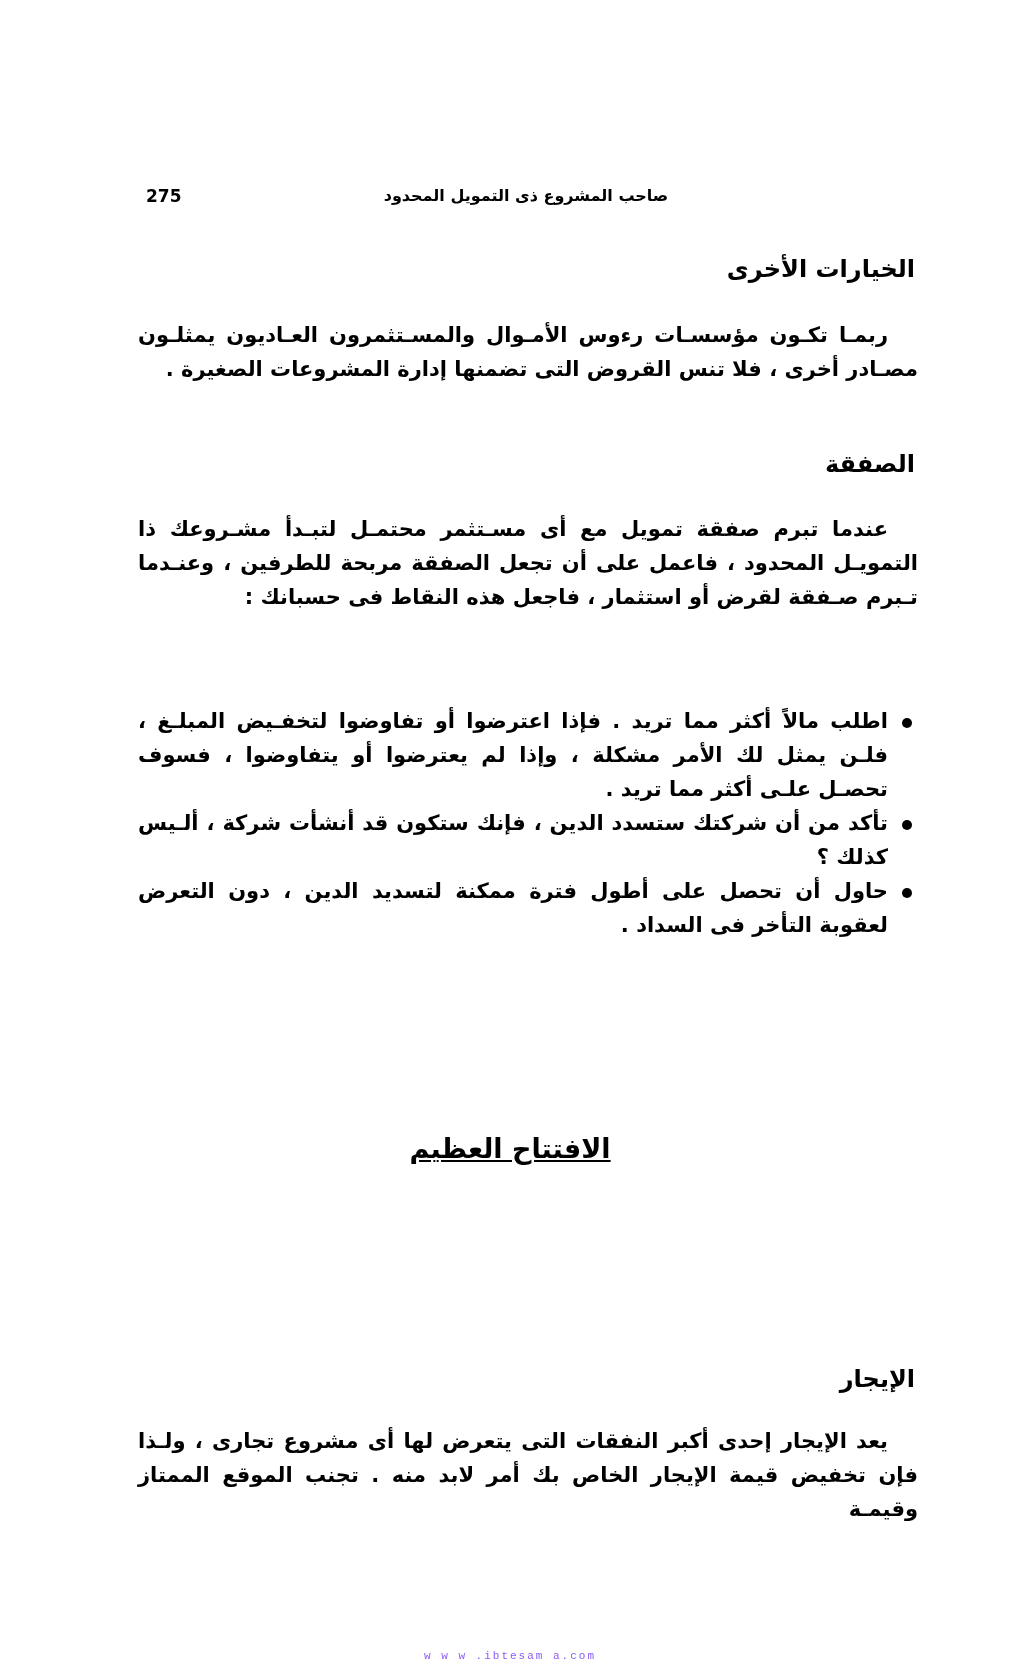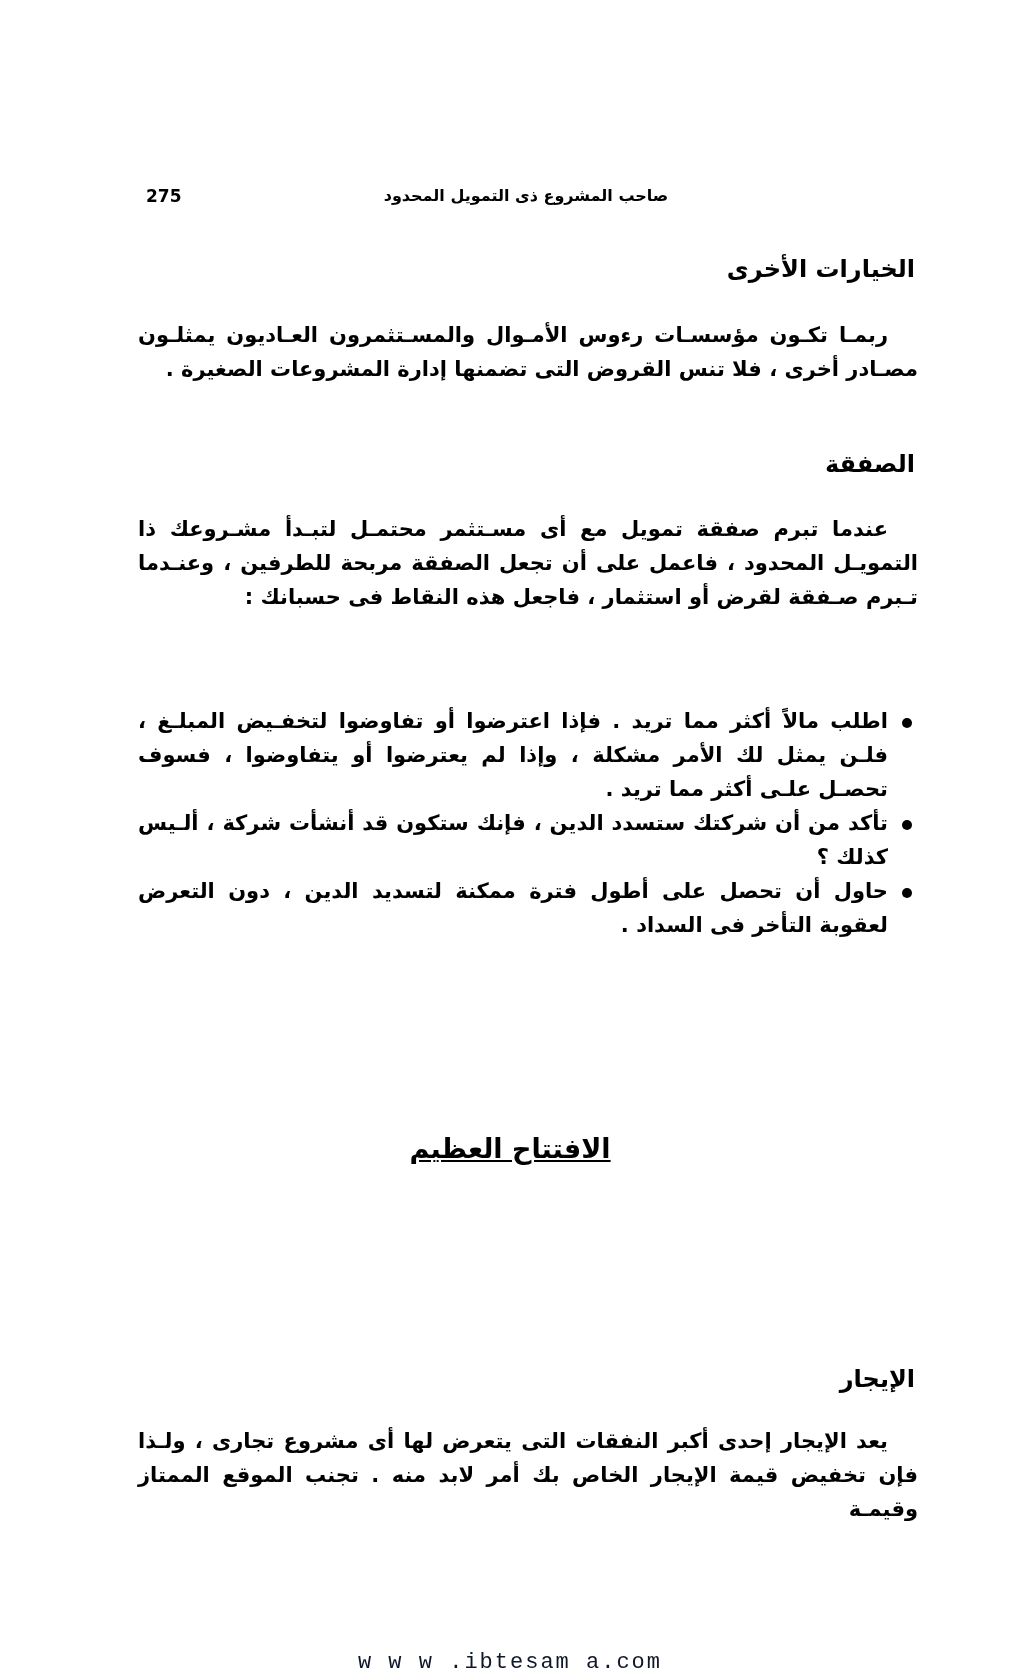--- a/index.html
+++ b/index.html
@@ -89,23 +89,23 @@
       border-radius: 50%;
       background: #000;
     }
     .watermark {
       position: absolute;
       top: 1650px;
       left: 0; right: 0;
       text-align: center;
       direction: ltr;
       font-family: "Liberation Mono", "DejaVu Sans Mono", monospace;
-      font-size: 22px;
+      font-size: 11px;
       letter-spacing: 2px;
-      color: #0f172a;
+      color: #8b5cf6;
     }
   </style>
 </head>
 <body>
 
 <div class="page">
 
   <div class="running-head">
     <div class="running-title">صاحب المشروع ذى التمويل المحدود</div>
     <div class="page-number">275</div>

